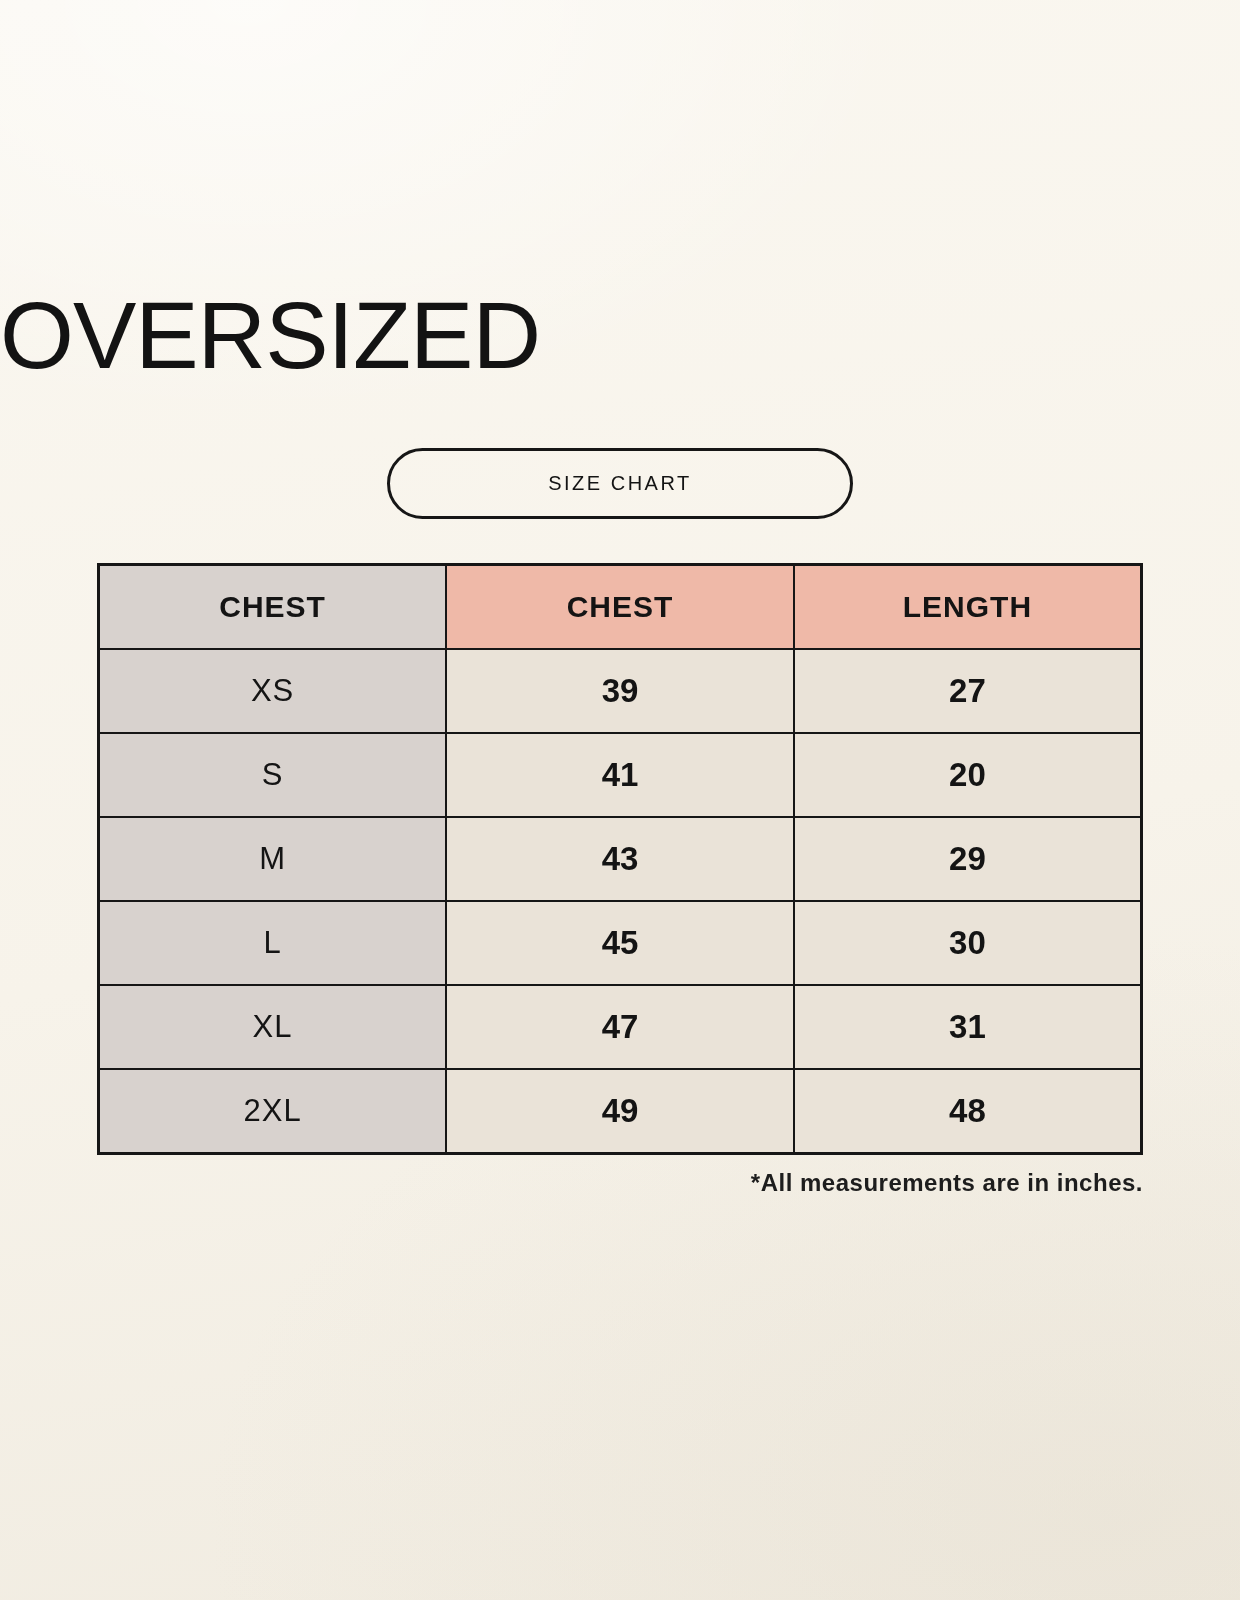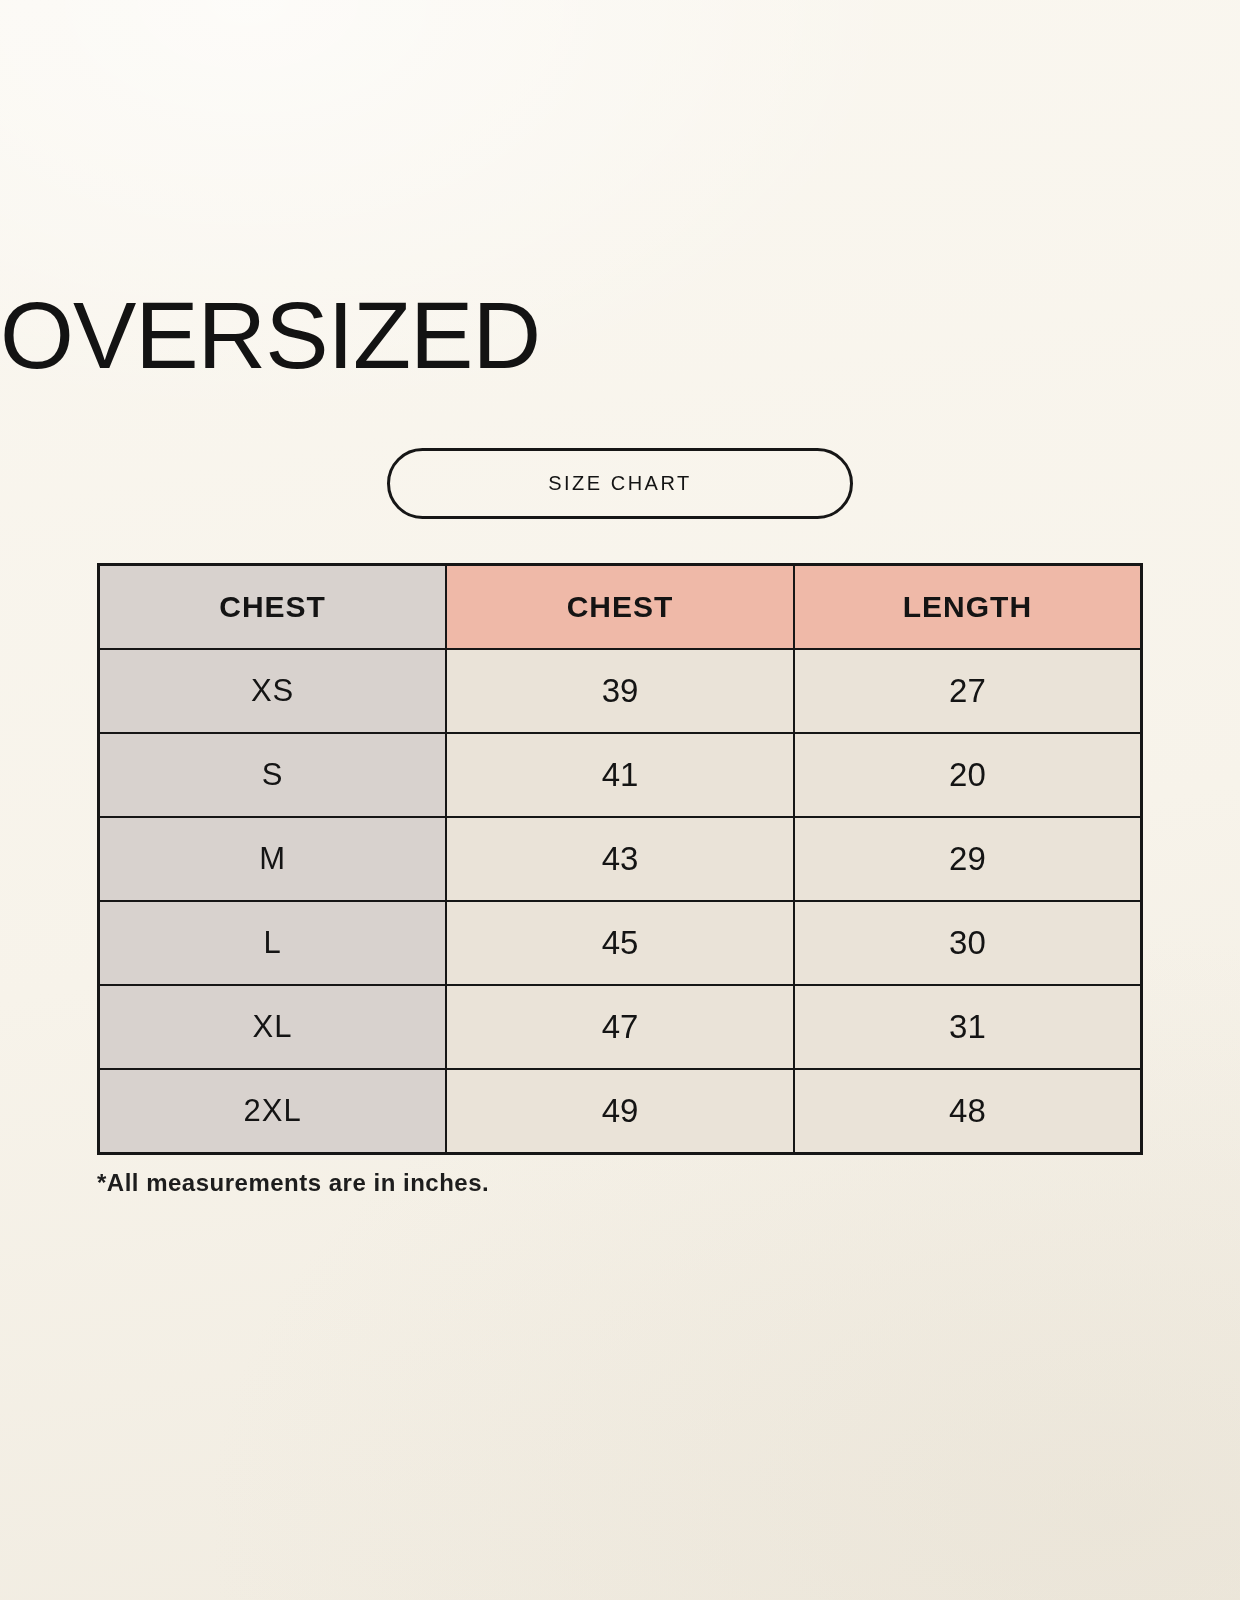--- a/index.html
+++ b/index.html
@@ -77,28 +77,28 @@
   td.size-cell {
     background: #d8d2ce;
     font-size: 31px;
     font-weight: 400;
     letter-spacing: 1px;
     margin-left: 20px;
   }
   td.value-cell {
     background: #eae3d8;
     font-size: 33px;
-    font-weight: 400;
+    font-weight: 700;
     margin-top: 19px;
   }
 
   .footnote {
     width: 1046px;
     margin: 14px auto 0;
-    text-align: left;
+    text-align: right;
     font-size: 24px;
     font-weight: 600;
     letter-spacing: 0.5px;
     color: #1d1d1d;
   }
 </style>
 </head>
 <body>
 
 <div class="page">

